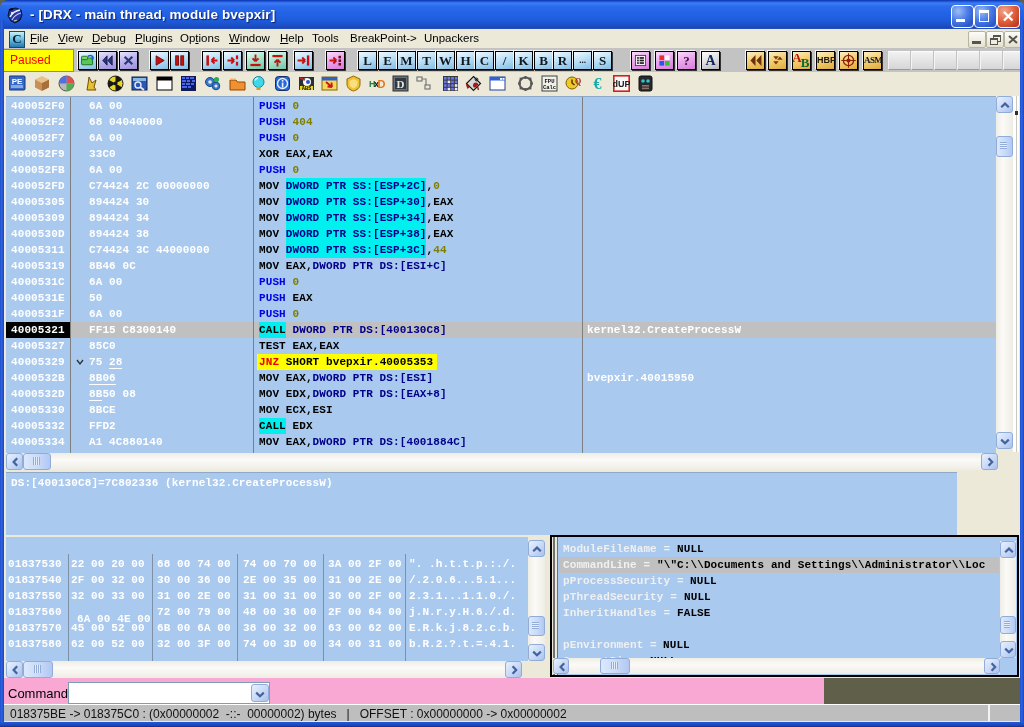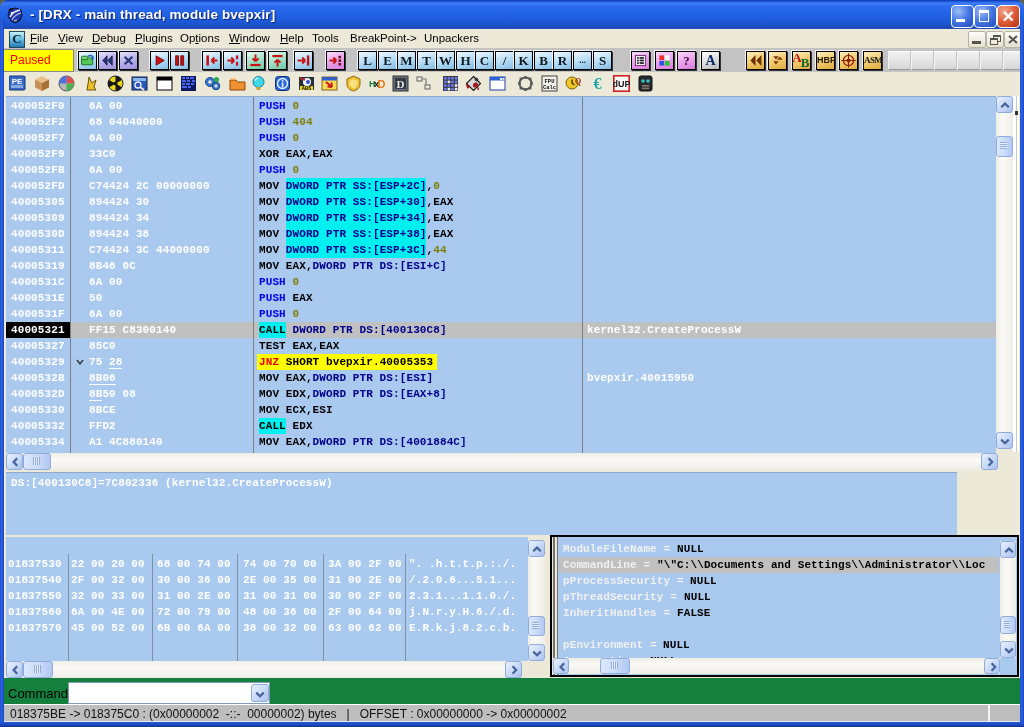--- a/index.html
+++ b/index.html
@@ -37,21 +37,21 @@
 .wh{color:#FFFFFF;}.bk{color:#000000;}.bl{color:#0000E8;}.ol{color:#7E7E00;}.nv{color:#00008B;}.rd{color:#E80000;}
 .sb-track-v{background:linear-gradient(90deg,#EEEDE5,#FBFAF7 40%,#EEEDE5);}
 .sb-track-h{background:linear-gradient(180deg,#EEEDE5,#FBFAF7 40%,#EEEDE5);}
 .sb-btn{border:1px solid #90ACDB;border-radius:3px;background:linear-gradient(135deg,#E8F1FD 0%,#C8D9F7 55%,#AAC1EE 100%);}
 .sb-thumb{border:1px solid #90ACDB;border-radius:3px;background:linear-gradient(90deg,#DCE8FB 0%,#CBDCF9 50%,#B2C8F2 100%);}
 #infopane{left:2px;top:377px;width:951px;height:62px;background:#A9C9EE;border-top:1px solid #8FA8C8;}
 #dumppane{left:2px;top:442px;width:522px;height:124px;background:#A9C9EE;}
 #dumphead{position:absolute;left:0;top:0;width:522px;height:16px;background:#C0C0C0;border-top:1px solid #E8E8E8;border-bottom:1px solid #707070;}
 #stackpane{left:546px;top:440px;width:465px;height:138px;background:#A9C9EE;border:2px solid #000;}
 .srow{position:absolute;left:7px;width:440px;height:16px;}
-#cmdbar{left:4px;top:678px;width:1016px;height:27px;background:#15803d;}
+#cmdbar{left:4px;top:678px;width:820px;height:27px;background:#f9a8d4;}
 #combo{position:absolute;left:64px;top:4px;width:200px;height:20px;background:#fff;border:1px solid #7F9DB9;}
 #statusbar{left:4px;top:704px;width:1016px;height:18px;background:#BEBEBE;border-top:1px solid #FFFFFF;}
 .brd{background:linear-gradient(90deg,#1E4ECC,#2E62E2 40%,#1A46BE);}
 </style></head>
 <body>
 <div id="win">
 <div id="titlebar" class="abs"></div>
 <svg class="abs" style="left:7px;top:7px;" width="17" height="17" viewBox="0 0 17 17">
       <path d="M3 2 L9 1 L14 3 L15 8 L13 13 L8 16 L4 14 L1 9 L2 4 z" fill="#2238A8" stroke="#0A1430" stroke-width="1"></path>
       <path d="M3 10 C5 6 8 4 13 3" fill="none" stroke="#E8ECF8" stroke-width="1.6"></path>
@@ -639,33 +639,41 @@
 <div class="abs" style="top:51px;left:0;width:522px;height:16px;">
           <span class="dcell mono wh" style="left:2px;">01837550</span>
           <span class="dcell mono wh" style="left:65px;">32&nbsp;00&nbsp;33&nbsp;00</span>
           <span class="dcell mono wh" style="left:151px;">31&nbsp;00&nbsp;2E&nbsp;00</span>
           <span class="dcell mono wh" style="left:237px;">31&nbsp;00&nbsp;31&nbsp;00</span>
           <span class="dcell mono wh" style="left:322px;">30&nbsp;00&nbsp;2F&nbsp;00</span>
           <span class="dcell mono wh" style="left:403px;">2.3.1...1.1.0./.</span>
         </div>
 <div class="abs" style="top:67px;left:0;width:522px;height:16px;">
           <span class="dcell mono wh" style="left:2px;">01837560</span>
-          <span class="dcell mono wh" style="left:65px;">6A&nbsp;00&nbsp;4E&nbsp;00</span>
+          <span class="dcell mono wh" style="left:71px;margin-top:7px;">6A&nbsp;00&nbsp;4E&nbsp;00</span>
           <span class="dcell mono wh" style="left:151px;">72&nbsp;00&nbsp;79&nbsp;00</span>
           <span class="dcell mono wh" style="left:237px;">48&nbsp;00&nbsp;36&nbsp;00</span>
           <span class="dcell mono wh" style="left:322px;">2F&nbsp;00&nbsp;64&nbsp;00</span>
           <span class="dcell mono wh" style="left:403px;">j.N.r.y.H.6./.d.</span>
         </div>
 <div class="abs" style="top:83px;left:0;width:522px;height:16px;">
           <span class="dcell mono wh" style="left:2px;">01837570</span>
           <span class="dcell mono wh" style="left:65px;">45&nbsp;00&nbsp;52&nbsp;00</span>
           <span class="dcell mono wh" style="left:151px;">6B&nbsp;00&nbsp;6A&nbsp;00</span>
           <span class="dcell mono wh" style="left:237px;">38&nbsp;00&nbsp;32&nbsp;00</span>
           <span class="dcell mono wh" style="left:322px;">63&nbsp;00&nbsp;62&nbsp;00</span>
           <span class="dcell mono wh" style="left:403px;">E.R.k.j.8.2.c.b.</span>
+        </div>
+<div class="abs" style="top:99px;left:0;width:522px;height:16px;">
+          <span class="dcell mono wh" style="left:2px;">01837580</span>
+          <span class="dcell mono wh" style="left:65px;">62&nbsp;00&nbsp;52&nbsp;00</span>
+          <span class="dcell mono wh" style="left:151px;">32&nbsp;00&nbsp;3F&nbsp;00</span>
+          <span class="dcell mono wh" style="left:237px;">74&nbsp;00&nbsp;3D&nbsp;00</span>
+          <span class="dcell mono wh" style="left:322px;">34&nbsp;00&nbsp;31&nbsp;00</span>
+          <span class="dcell mono wh" style="left:403px;">b.R.2.?.t.=.4.1.</span>
         </div>
 <div class="abs" style="left:62px;top:17px;width:1px;height:107px;background:#7F8FA5;"></div>
 <div class="abs" style="left:146px;top:17px;width:1px;height:107px;background:#7F8FA5;"></div>
 <div class="abs" style="left:231px;top:17px;width:1px;height:107px;background:#7F8FA5;"></div>
 <div class="abs" style="left:317px;top:17px;width:1px;height:107px;background:#7F8FA5;"></div>
 <div class="abs" style="left:399px;top:17px;width:1px;height:107px;background:#7F8FA5;"></div>
 </div>
 <div class="abs sb-track-v" style="left:524px;top:445px;width:17px;height:121px;"></div>
 <div class="abs sb-btn" style="left:524px;top:445px;width:15px;height:15px;">
         <svg class="abs" style="left:3px;top:4px;" width="10" height="9" viewBox="0 0 10 9">

